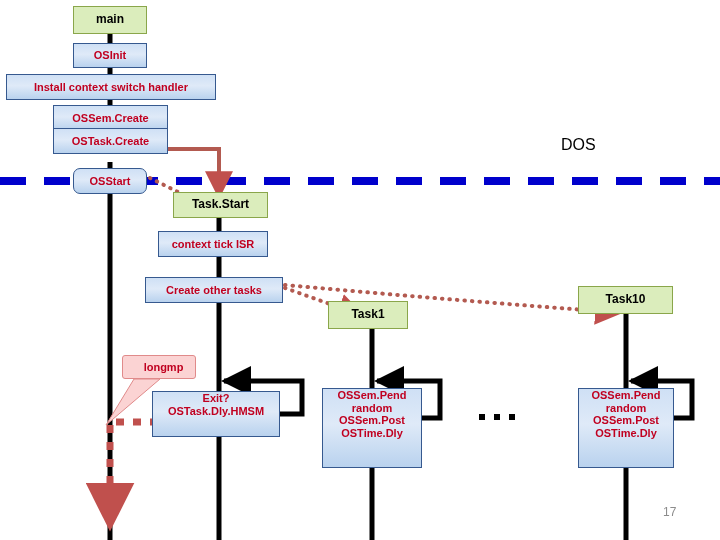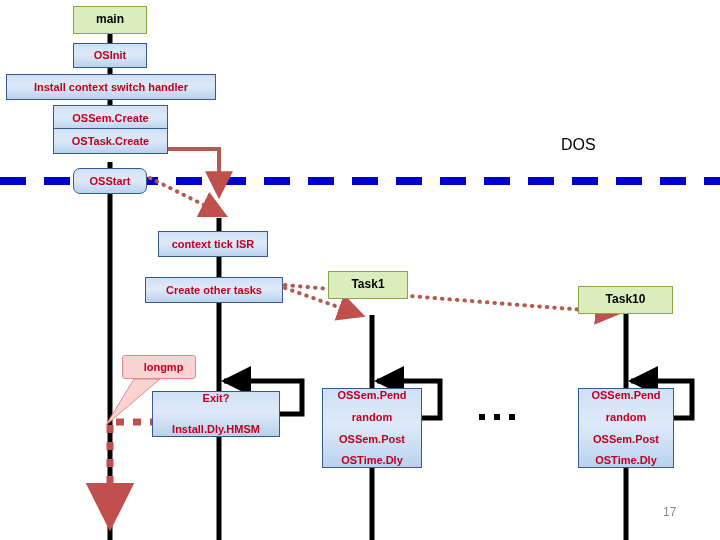--- a/index.html
+++ b/index.html
@@ -43,21 +43,21 @@
   }
   .node-green {
     background: #dbedbc;
     border: 1px solid #8aa64a;
     color: #000000;
     font-weight: bold;
     font-size: 12px;
   }
   .node-multi {
     flex-direction: column;
-    justify-content: space-between;
+    justify-content: flex-start;
   }
   .node-multi span { display: block; }
   .callout {
     position: absolute;
     box-sizing: border-box;
     background: #fbd3d3;
     border: 1px solid #e08a8a;
     border-radius: 3px;
     color: #c00020;
     font-weight: bold;
@@ -179,40 +179,43 @@
   </div>
 
   <div class="node node-blue" style="left:53px; top:128px; width:115px; height:26px;">
     <span>OSTask.Create</span>
   </div>
 
   <div class="node node-blue" style="left:73px; top:168px; width:74px; height:26px;border-radius:7px;">
     <span>OSStart</span>
   </div>
 
+  <div class="node node-green" style="left:173px; top:192px; width:95px; height:26px;">
+    <span>Task.Start</span>
+  </div>
 
   <div class="node node-blue" style="left:158px; top:231px; width:110px; height:26px;">
     <span>context tick ISR</span>
   </div>
 
   <div class="node node-blue" style="left:145px; top:277px; width:138px; height:26px;">
     <span>Create other tasks</span>
   </div>
 
-  <div class="node node-green" style="left:328px; top:271px; width:80px; height:28px;">
+  <div class="node node-green" style="left:328px; top:301px; width:80px; height:28px;">
     <span>Task1</span>
   </div>
 
   <div class="node node-green" style="left:578px; top:286px; width:95px; height:28px;">
     <span>Task10</span>
   </div>
 
   <div class="node node-blue node-multi" style="left:152px; top:391px; width:128px; height:46px;">
     <span>Exit?</span>
-    <span>Install.Dly.HMSM</span>
+    <span>OSTask.Dly.HMSM</span>
   </div>
 
   <div class="node node-blue node-multi" style="left:322px; top:388px; width:100px; height:80px;">
     <span>OSSem.Pend</span>
     <span>random</span>
     <span>OSSem.Post</span>
     <span>OSTime.Dly</span>
   </div>
 
   <div class="node node-blue node-multi" style="left:578px; top:388px; width:96px; height:80px;">

